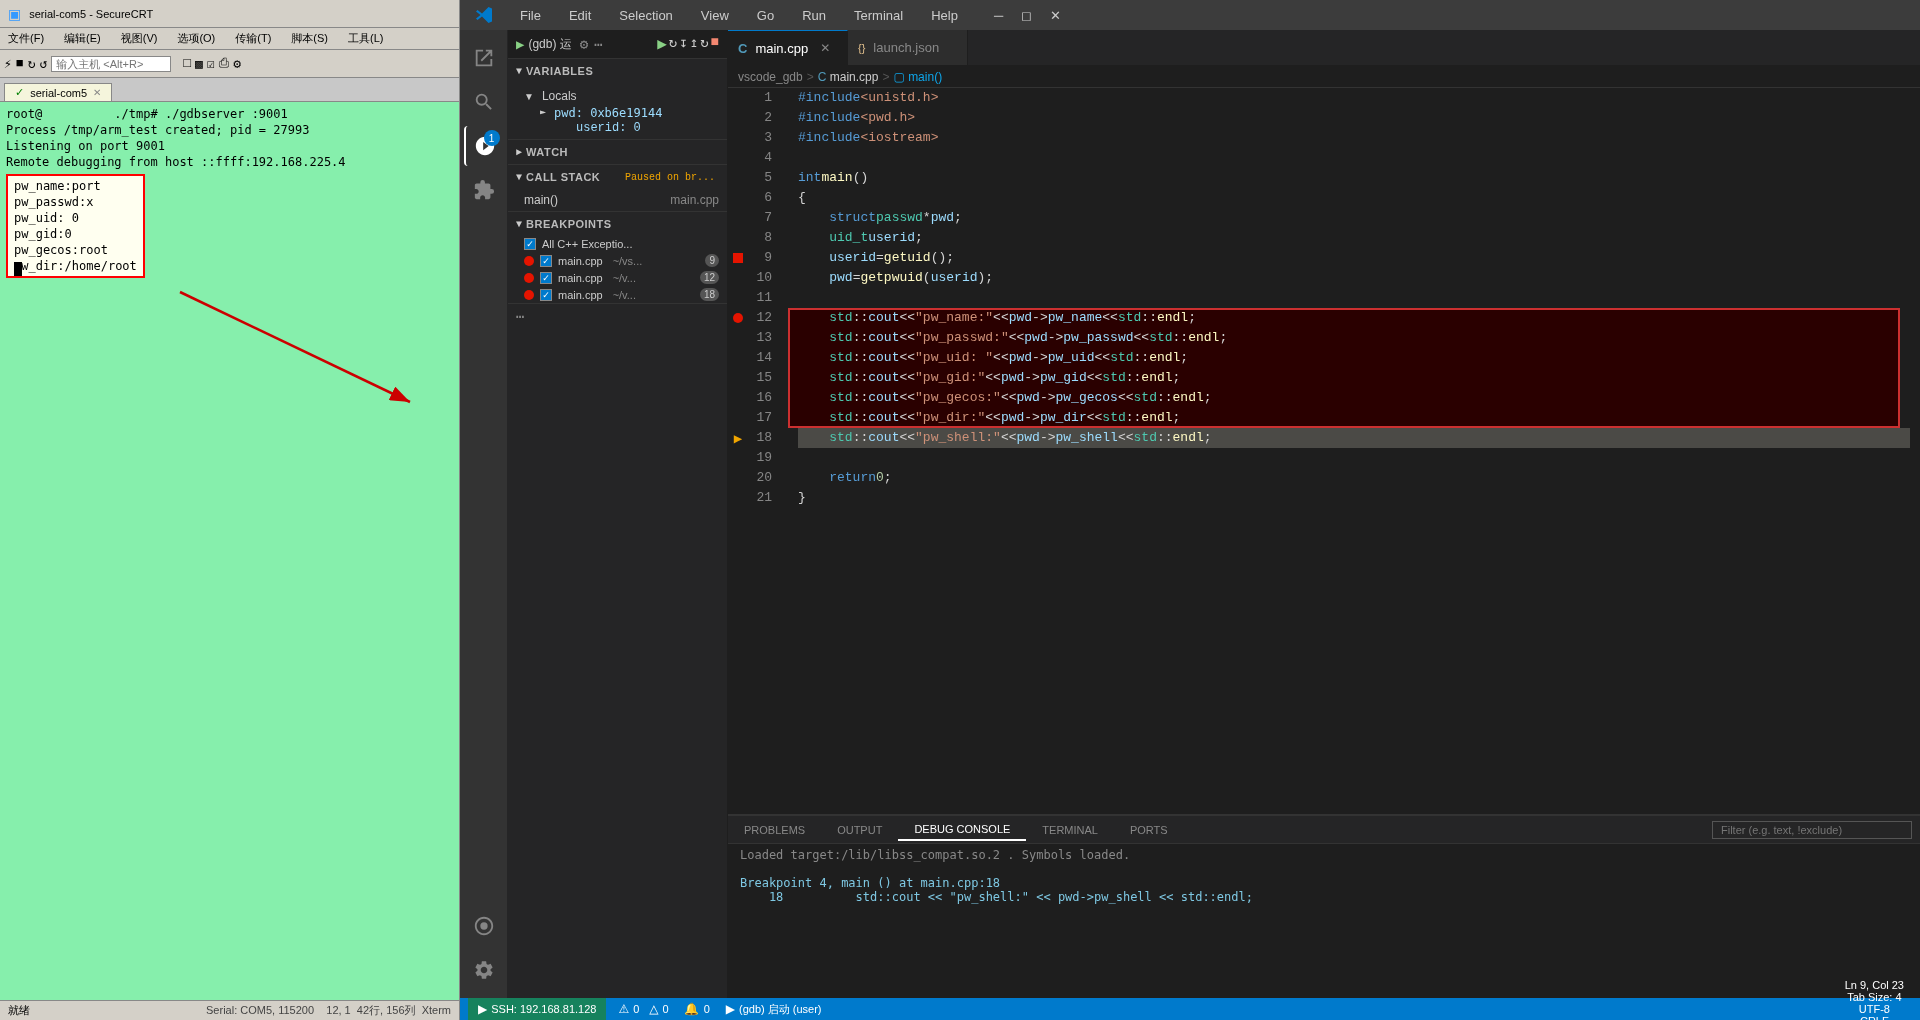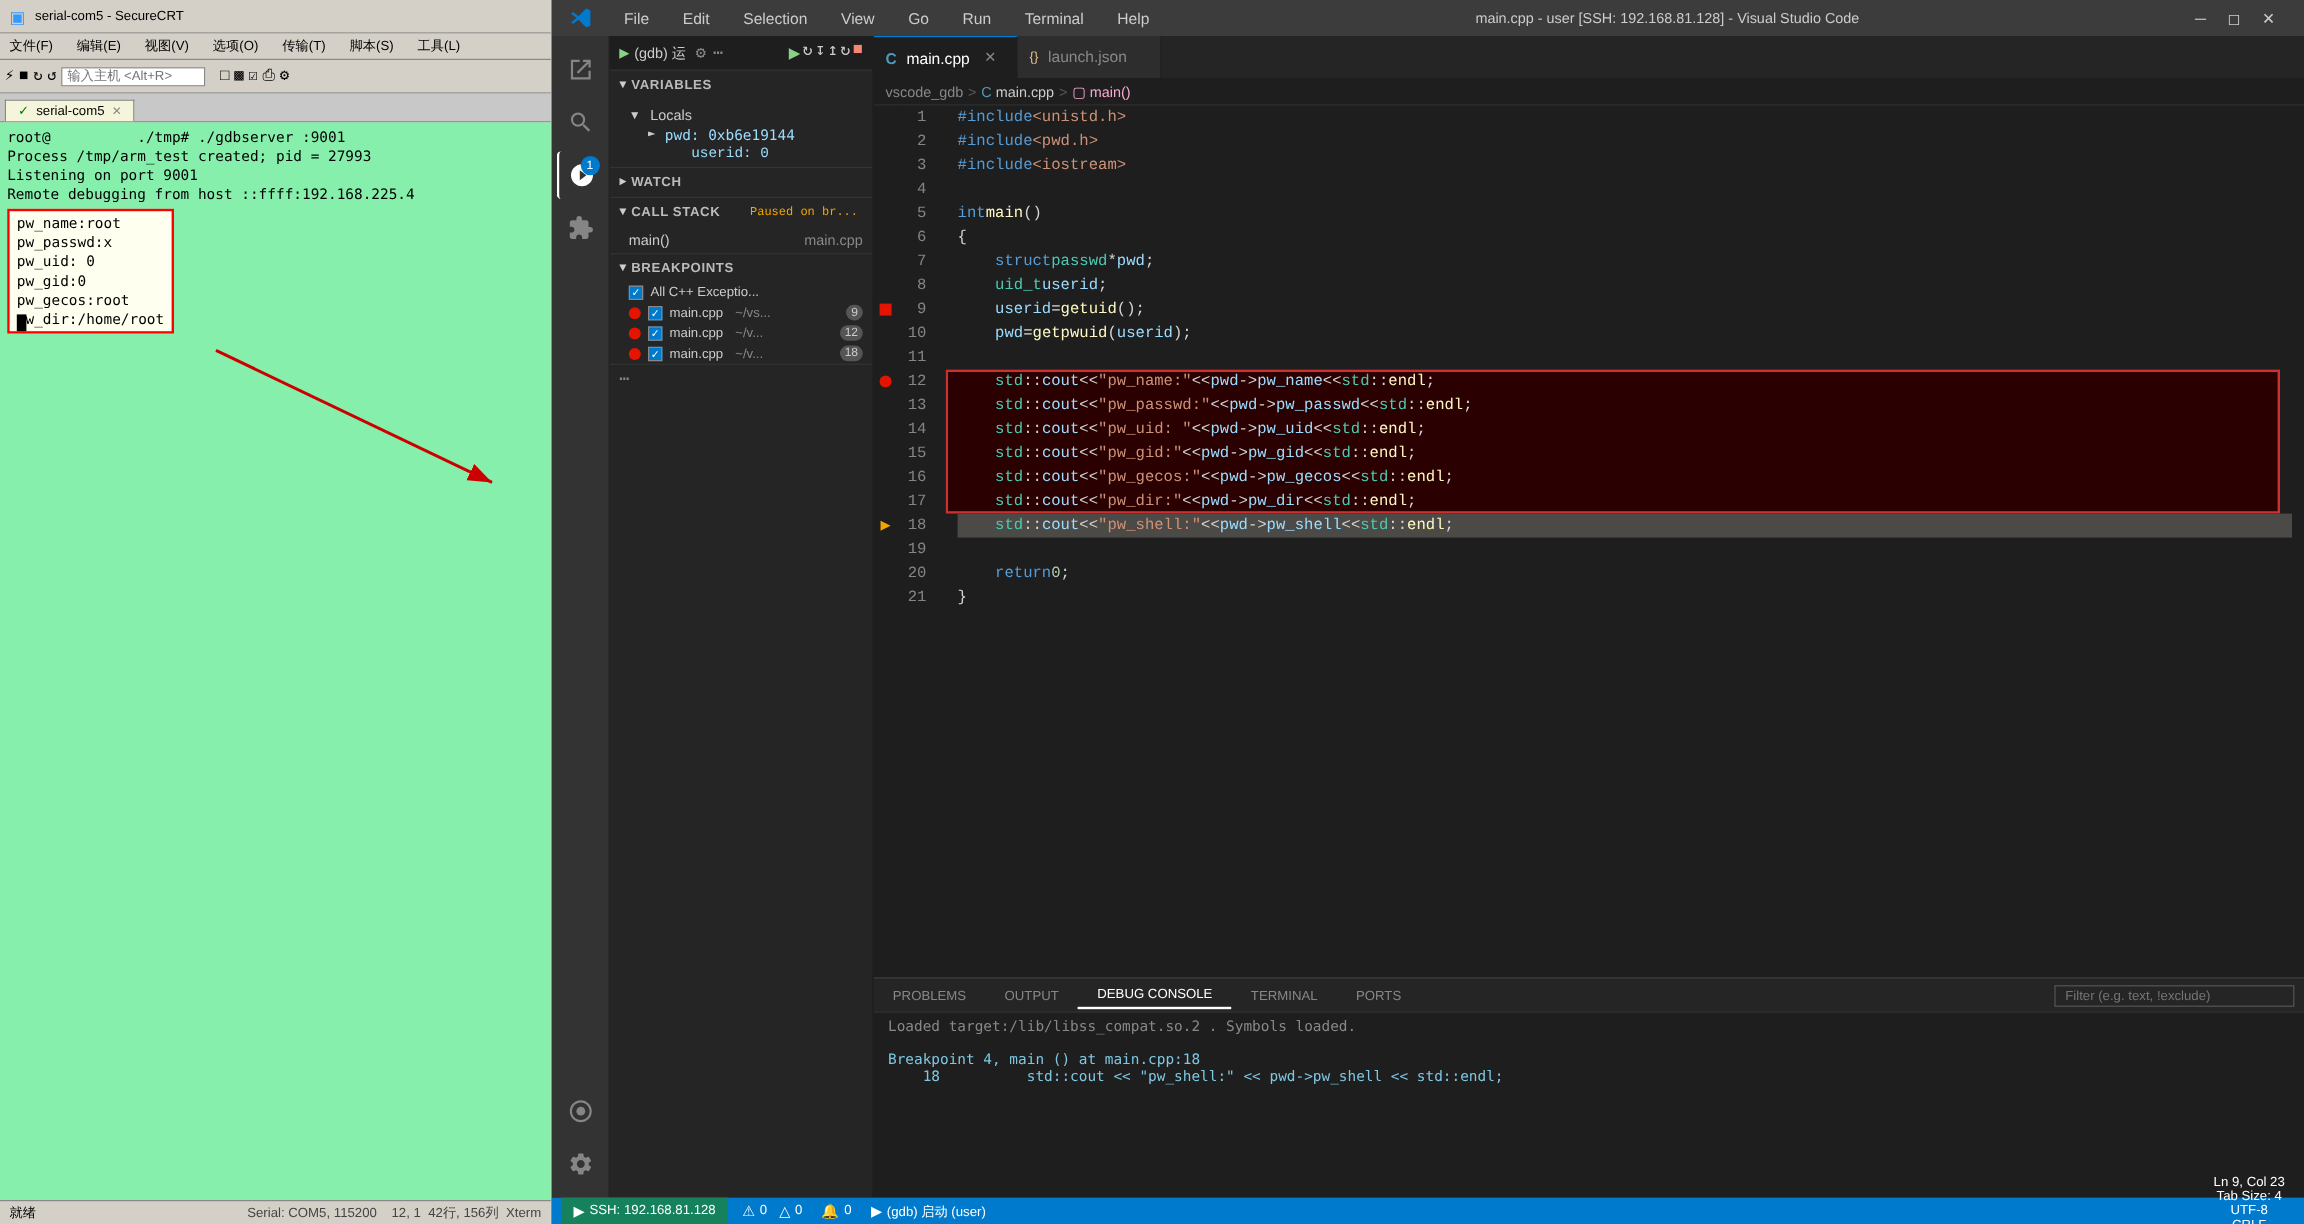--- a/index.html
+++ b/index.html
@@ -156,21 +156,21 @@
       </div>
 
       <div class="securecrt-content" style="position:relative;">
         <div class="term-line">root@          ./tmp# ./gdbserver :9001</div>
         <div class="term-line">Process /tmp/arm_test created; pid = 27993</div>
         <div class="term-line">Listening on port 9001</div>
         <div class="term-line">Remote debugging from host ::ffff:192.168.225.4</div>
         
         <div style="margin-top:4px; position:relative; display:inline-block;">
           <div style="border: 2px solid red; display:inline-block; padding:2px 6px; background:#fffff0;">
-            <div class="term-line">pw_name:root</div>
+            <div class="term-line">pw_name:port</div>
             <div class="term-line">pw_passwd:x</div>
             <div class="term-line">pw_uid: 0</div>
             <div class="term-line">pw_gid:0</div>
             <div class="term-line">pw_gecos:root</div>
             <div class="term-line">pw_dir:/home/root</div>
           </div>
           
           <div style="display:inline-block; width:8px; height:14px; background:#000; vertical-align:middle; margin-left:2px; margin-top:85px; position:absolute; bottom:2px; left:6px;"></div>
         </div>
         
@@ -199,21 +199,20 @@
           </svg>
         </div>
         <span>File</span>
         <span>Edit</span>
         <span>Selection</span>
         <span>View</span>
         <span>Go</span>
         <span>Run</span>
         <span>Terminal</span>
         <span>Help</span>
-        <div class="vscode-title">main.cpp - user [SSH: 192.168.81.128] - Visual Studio Code</div>
         <div style="display:flex; gap:6px; padding:0 8px;">
           <span style="cursor:pointer; color:#ccc;">─</span>
           <span style="cursor:pointer; color:#ccc;">◻</span>
           <span style="cursor:pointer; color:#ccc;">✕</span>
         </div>
       </div>
 
       <div class="vscode-body">
 
         <div class="activity-bar">
@@ -371,21 +370,21 @@
             </div>
           </div>
 
           <div class="breadcrumb">
             <span style="color:#888;">vscode_gdb</span>
             <span class="sep">&gt;</span>
             <span style="color:#ccc;text-align:center;">
               <span style="color:#519aba;">C</span> main.cpp
             </span>
             <span class="sep">&gt;</span>
-            <span style="color:#f9a8d4;">▢ main()</span>
+            <span style="color:#0ea5e9;">▢ main()</span>
           </div>
 
           <div style="flex:1; display:flex; flex-direction:column; overflow:hidden;">
 
             <div class="code-editor" style="flex:1; overflow:hidden;">
 
               <div style="display:flex; flex-direction:column; width:20px; background:#1e1e1e; flex-shrink:0; padding-top:0;">
 
                 <div style="height:20px;"></div>
                 <div style="height:20px;"></div>

